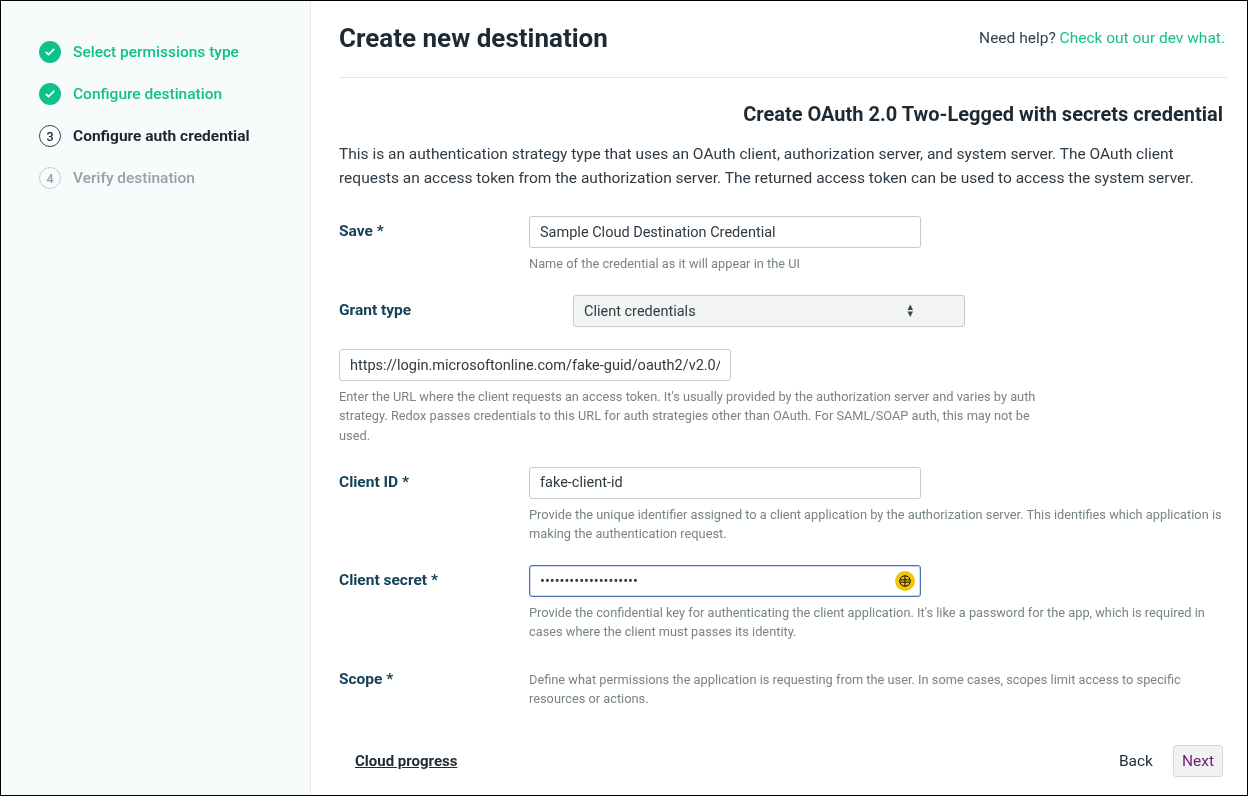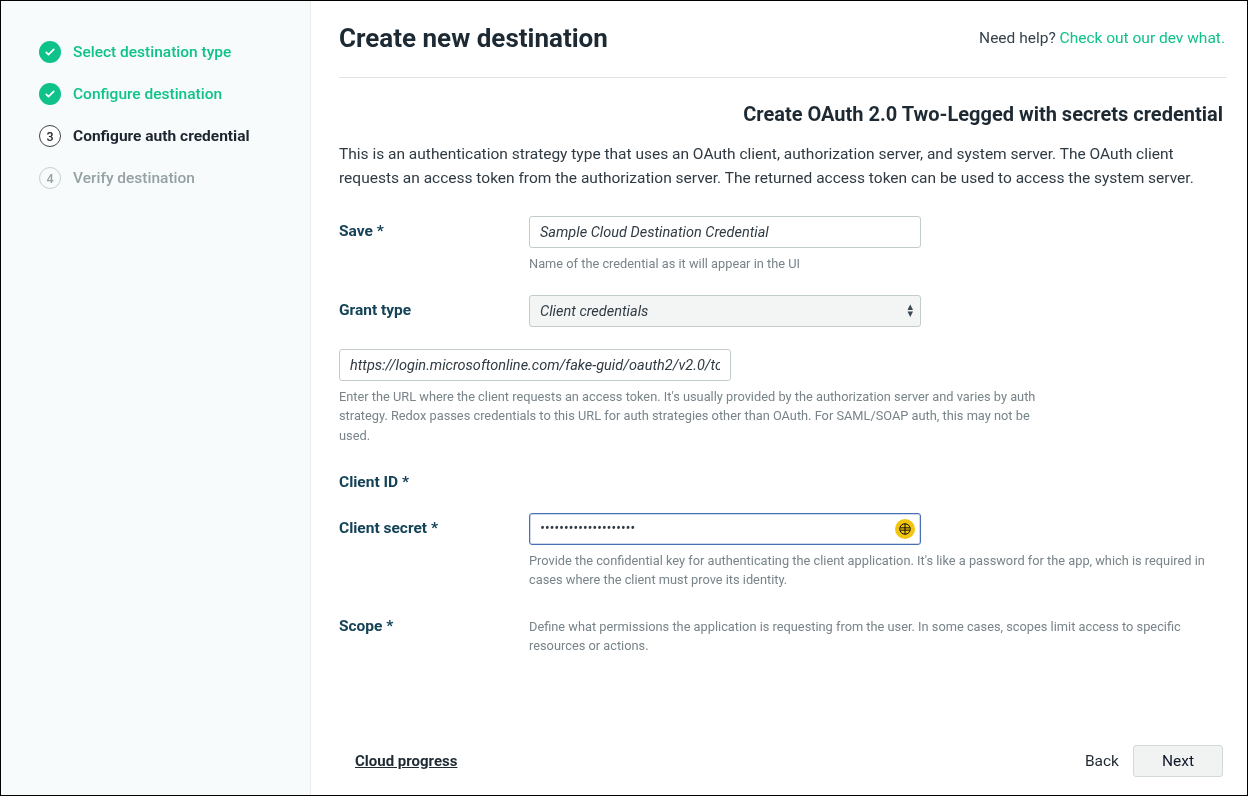--- a/index.html
+++ b/index.html
@@ -146,31 +146,31 @@
   input.text, select.text {
     width: 100%;
     height: 32px;
     padding: 4px 10px;
     font-size: 14.5px;
     font-family: inherit;
     color: #2f3a43;
     background: #fff;
     border: 1px solid #c3cccd;
     border-radius: 3px;
-    font-style: italic;
   }
   .select-wrap {
     position: relative;
     width: 392px;
   }
   .select-wrap select {
     appearance: none;
     -webkit-appearance: none;
     padding-right: 26px;
     background: #f3f5f5;
+    margin-left: 44px;
   }
   .select-caret {
     position: absolute;
     right: 8px; top: 50%;
     transform: translateY(-50%);
     pointer-events: none;
     color: #3b4751;
     font-size: 11px;
     line-height: 0.6;
     display: flex;
@@ -213,53 +213,53 @@
   }
   .save-progress {
     font-size: 15px;
     font-weight: 700;
     color: #1e2a33;
     text-decoration: underline;
     background: none; border: none;
     cursor: pointer;
     font-family: inherit;
   }
-  .nav-buttons { display: flex; gap: 14px; align-items: center; }
+  .nav-buttons { display: flex; gap: 20px; align-items: center; }
   .btn-back {
     background: none; border: none;
     font-size: 15.5px;
     color: #1e2a33;
     cursor: pointer;
     font-family: inherit;
   }
   .btn-next {
     font-size: 15.5px;
-    color: #0f172a;
+    color: #701a75;
     background: #f1f3f3;
     border: 1px solid #d3d9da;
     border-radius: 3px;
-    padding: 6px 28px;
+    padding: 6px 8px;
     cursor: pointer;
     font-family: inherit;
   }
 </style>
 </head>
 <body>
 
 <div class="frame">
 
   <aside class="sidebar">
     <ol class="steps">
       <li class="step complete">
         <span class="badge">
           <svg class="check-mark" viewBox="0 0 16 16">
               <path d="M3 8.5l3 3 7-7"></path>
             </svg>
         </span>
-        <span class="label">Select destination type</span>
+        <span class="label">Select permissions type</span>
       </li>
       <li class="step complete">
         <span class="badge">
           <svg class="check-mark" viewBox="0 0 16 16">
               <path d="M3 8.5l3 3 7-7"></path>
             </svg>
         </span>
         <span class="label">Configure destination</span>
       </li>
       <li class="step current">
@@ -314,37 +314,41 @@
 
       <div class="form-row">
         <div class="form-control">
           <input class="text narrow-input" type="text" value="https://login.microsoftonline.com/fake-guid/oauth2/v2.0/token" style="">
           <div class="helper">Enter the URL where the client requests an access token. It's usually provided by the authorization server and varies by auth strategy. Redox passes credentials to this URL for auth strategies other than OAuth. For SAML/SOAP auth, this may not be used.</div>
         </div>
       </div>
 
       <div class="form-row">
         <label class="form-label">Client ID *</label>
+        <div class="form-control">
+          <input class="text narrow-input" type="text" value="fake-client-id" style="">
+          <div class="helper">Provide the unique identifier assigned to a client application by the authorization server. This identifies which application is making the authentication request.</div>
+        </div>
       </div>
 
       <div class="form-row">
         <label class="form-label">Client secret *</label>
         <div class="form-control">
           <div class="secret-wrap">
             <input class="text" type="password" value="••••••••••••••••••••" style="">
             <span class="km-icon">
               <svg viewBox="0 0 24 24">
                   <g fill="none" stroke="#000" stroke-width="1.6">
                 <circle cx="12" cy="12" r="9"></circle>
                 <path d="M12 3v18M4 10h16M4 14h16"></path>
               </g>
                 </svg>
             </span>
           </div>
-          <div class="helper">Provide the confidential key for authenticating the client application. It's like a password for the app, which is required in cases where the client must prove its identity.</div>
+          <div class="helper">Provide the confidential key for authenticating the client application. It's like a password for the app, which is required in cases where the client must passes its identity.</div>
         </div>
       </div>
 
       <div class="form-row">
         <label class="form-label">Scope *</label>
         <div class="form-control">
           <div class="helper">Define what permissions the application is requesting from the user. In some cases, scopes limit access to specific resources or actions.</div>
         </div>
       </div>
 

